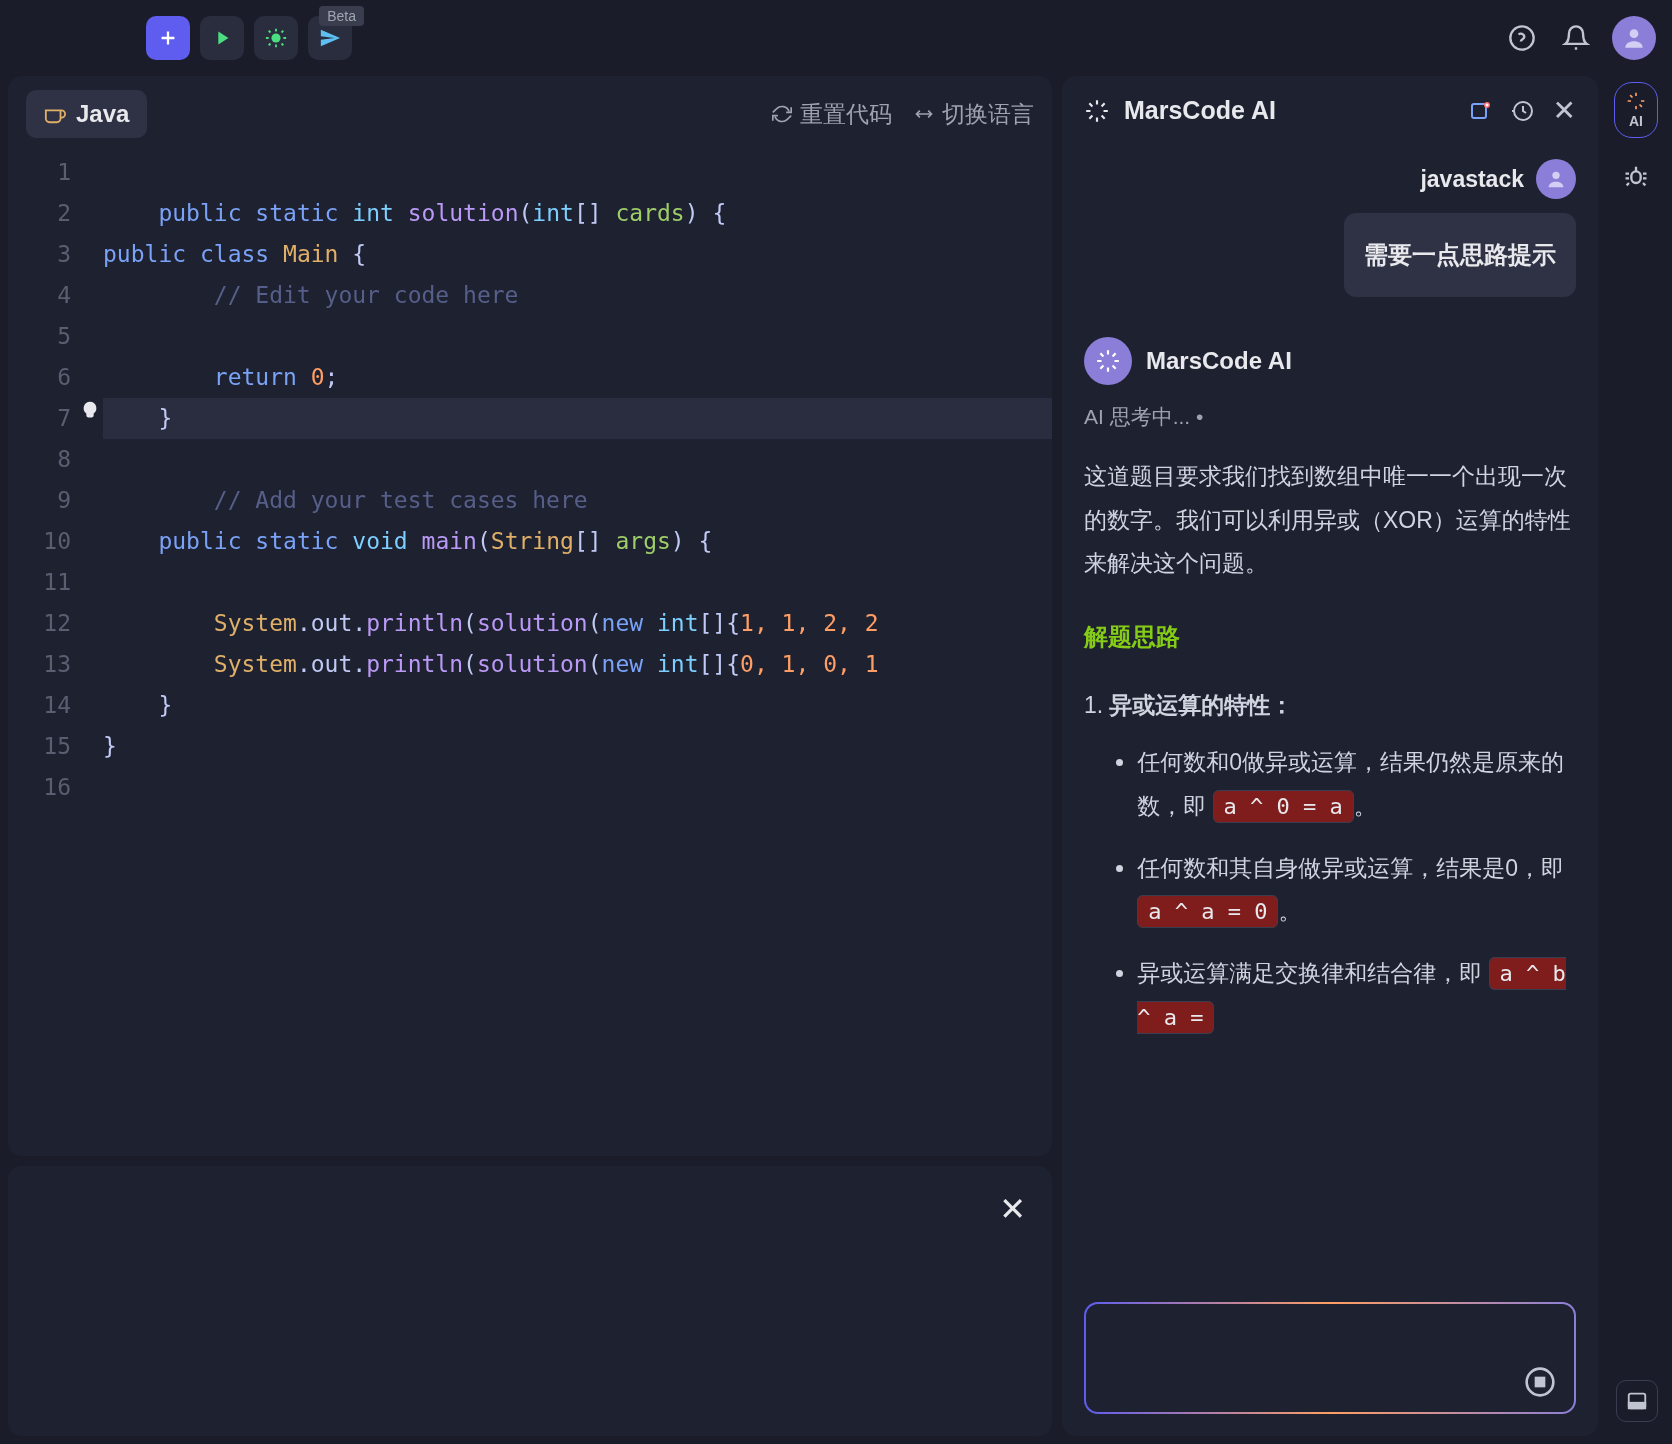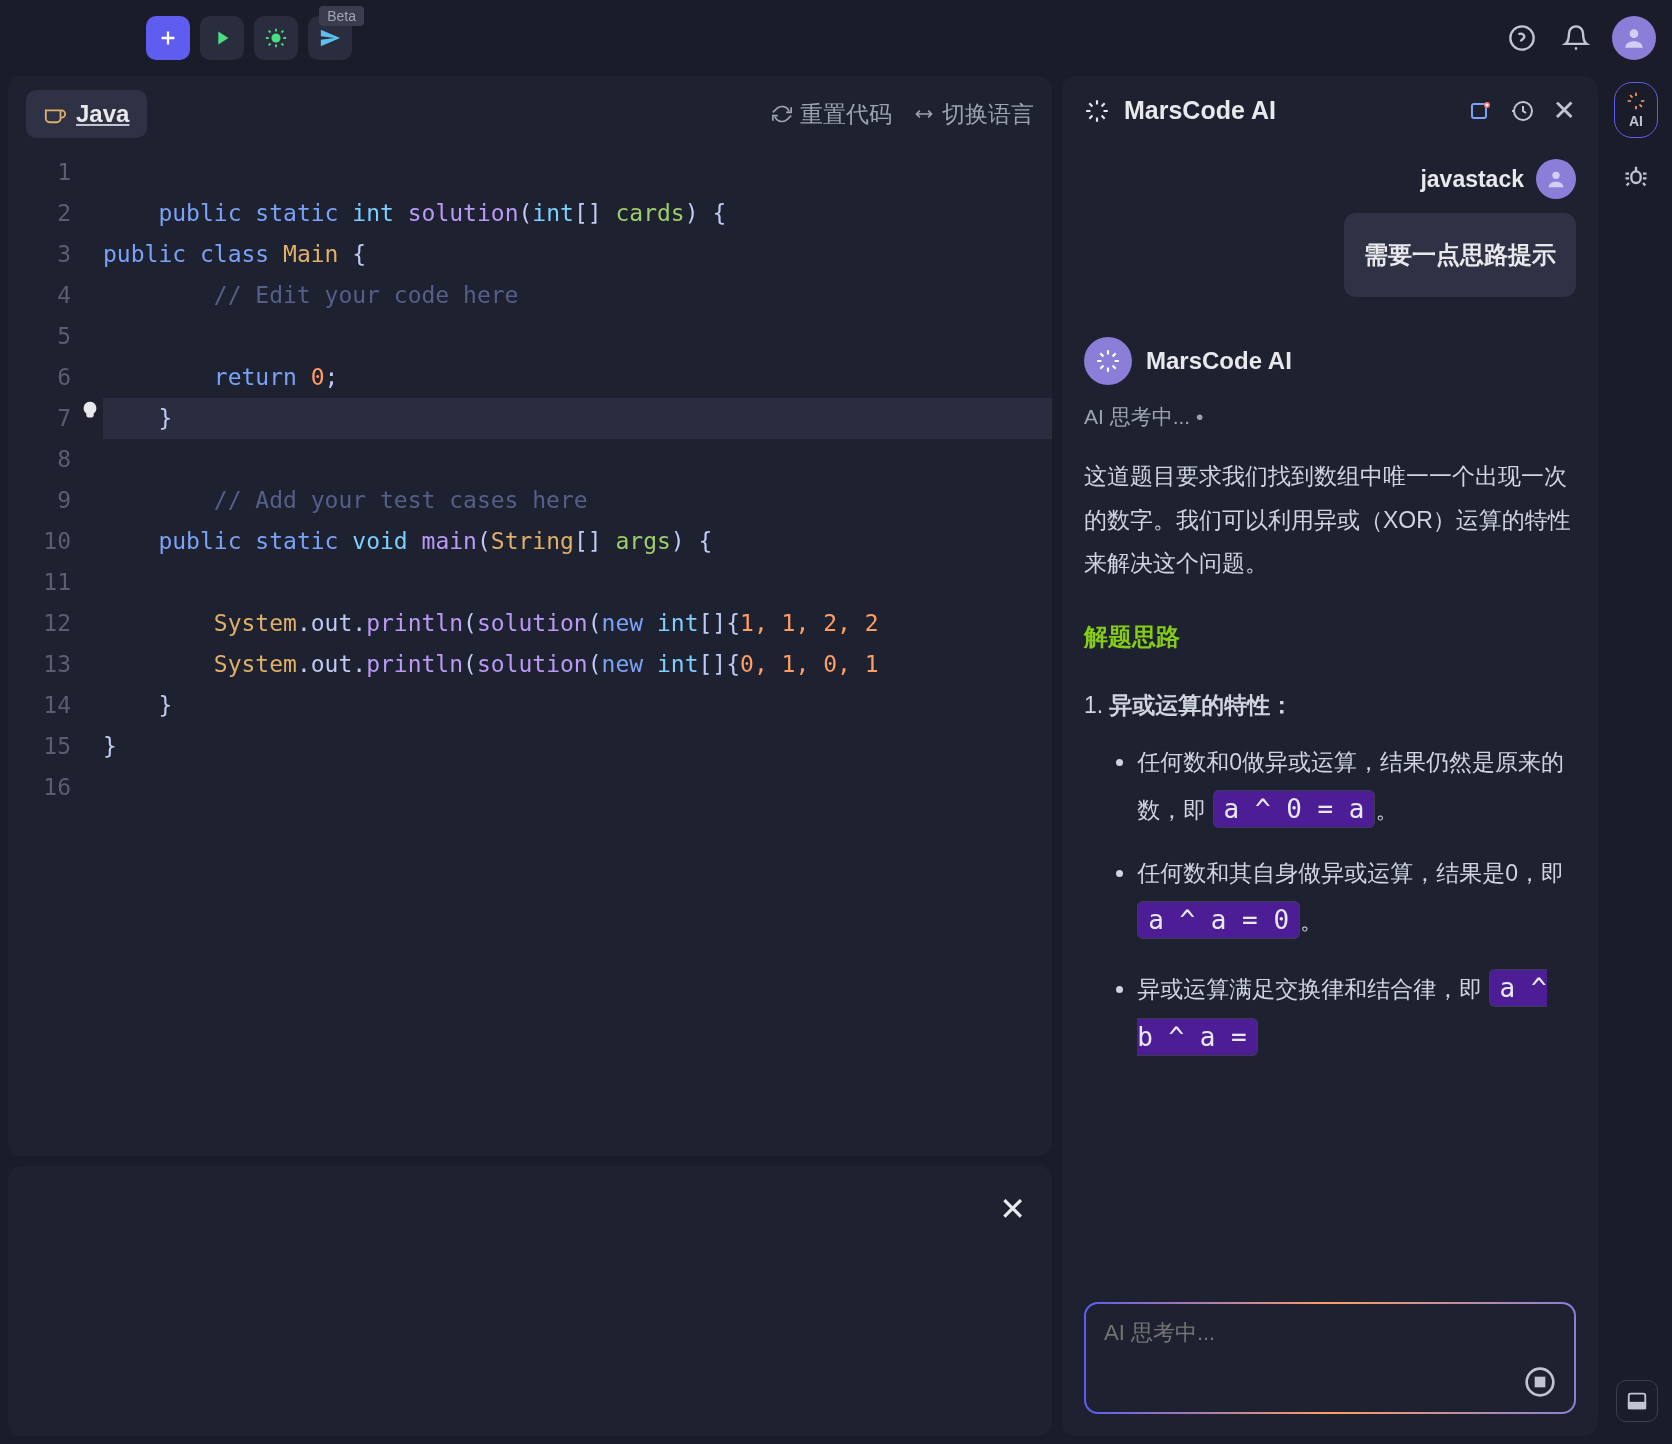--- a/index.html
+++ b/index.html
@@ -88,21 +88,20 @@
   align-items: center;
   padding: 14px 18px;
 }
 .lang-chip {
   display: flex;
   align-items: center;
   gap: 10px;
   background: #2f3245;
   padding: 10px 18px;
   border-radius: 10px;
-  text-decoration: underline;
 }
 .lang-chip span { color: #e8e9ed; font-size: 24px; font-weight: 600; }
 .code-actions { display: flex; gap: 22px; align-items: center; }
 .code-action {
   display: flex;
   align-items: center;
   gap: 8px;
   color: #9ea3b0;
   font-size: 23px;
   cursor: pointer;
@@ -233,26 +232,26 @@
 .ai-content {
   color: #d0d4df;
   font-size: 23px;
   line-height: 1.9;
 }
 .ai-content p { margin-bottom: 28px; }
 .ai-content h3 { color: #84cc16; font-size: 24px; font-weight: 700; margin-bottom: 24px; }
 .ai-content ul { padding-left: 28px; margin-top: 14px; list-style: disc; }
 .ai-content ul li { margin-bottom: 18px; }
 .code-inline {
-  background: #4c1d95;
+  background: #7f1d1d;
   border: 1px solid #3a3d4f;
   border-radius: 6px;
   padding: 3px 10px;
   font-family: "SF Mono", Monaco, monospace;
-  font-size: 26px;
+  font-size: 22px;
   color: #e8e9ed;
 }
 .ai-input-wrap { padding: 16px 22px 22px; }
 .ai-input {
   border: 2px solid transparent;
   border-radius: 14px;
   background: linear-gradient(#1e2130,#1e2130) padding-box,
               linear-gradient(90deg,#5e5df0,#ff9e64,#8b7ed8) border-box;
   min-height: 112px;
   padding: 16px 18px;
@@ -486,21 +485,20 @@
               <li><span>任何数和0做异或运算，结果仍然是原来的数，即 </span><span class="code-inline">a ^ 0 = a</span><span>。</span></li>
               <li><span>任何数和其自身做异或运算，结果是0，即 </span><span class="code-inline">a ^ a = 0</span><span>。</span></li>
               <li><span>异或运算满足交换律和结合律，即 </span><span class="code-inline">a ^ b ^ a =</span></li>
             </ul>
           </div>
         </div>
       </div>
     </div>
     <div class="ai-input-wrap">
       <div class="ai-input">
-        <input type="text" placeholder="AI 思考中..." style="">
         <div class="ai-send">
           <svg viewBox="0 0 24 24" fill="none" stroke="#c0c5d1" stroke-width="2">
               <circle cx="12" cy="12" r="10"></circle>
               <rect x="9" y="9" width="6" height="6" fill="#c0c5d1"></rect>
             </svg>
         </div>
       </div>
     </div>
   </div>
 

